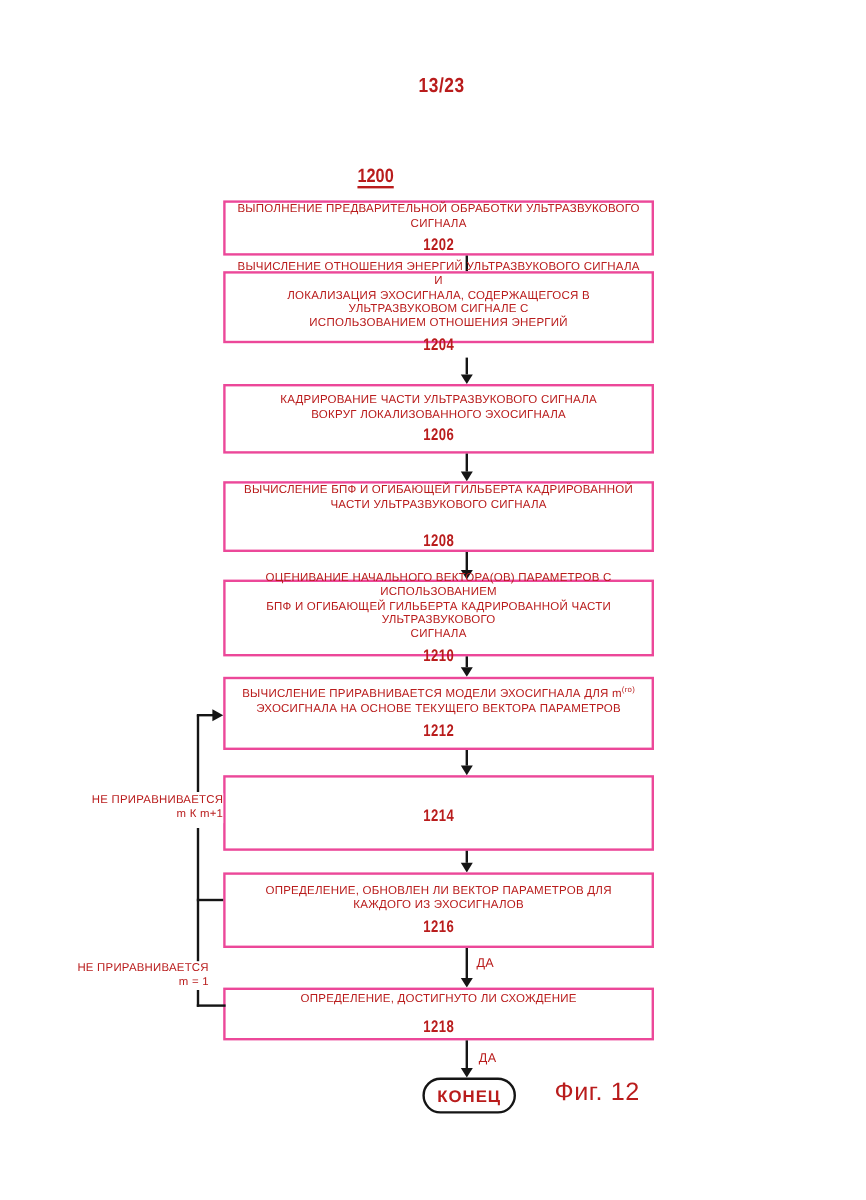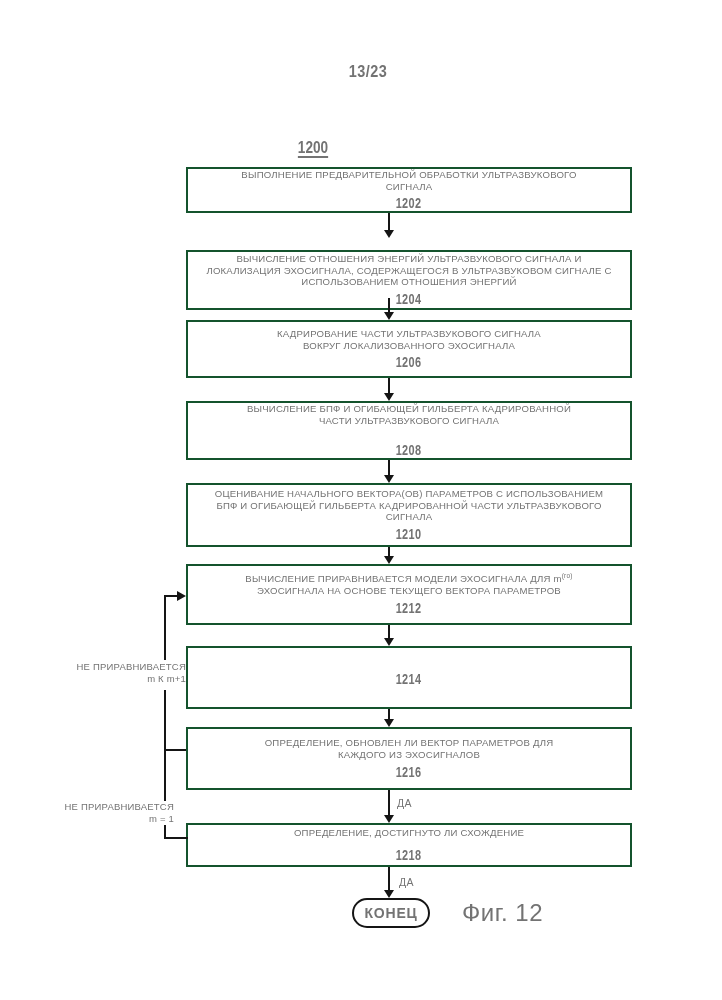--- a/index.html
+++ b/index.html
@@ -1,41 +1,41 @@
 <!DOCTYPE html>
 <html><head>
 <meta charset="utf-8">
 <style>
   html,body { margin:0; padding:0; background:#ffffff; }
   .page {
     position:relative; width:722px; height:1000px; background:#ffffff;
-    font-family:"Liberation Sans", sans-serif; color:#737373; overflow:hidden;
+    font-family:"Liberation Sans", sans-serif; color:#b91c1c; overflow:hidden;
   }
   
   .sheet-num {
     position:absolute; left:336px; top:62px; width:64px; text-align:center;
     font-size:17px; font-weight:700; transform:scaleX(0.85); letter-spacing:0.5px;
   }
   .diagram-num {
     position:absolute; left:283px; top:139px; width:60px; text-align:center;
     font-size:16px; font-weight:700; transform:scaleX(0.85);
     text-decoration:underline; text-underline-offset:3px; text-decoration-thickness:2px;
   }
   
   .fbox {
-    position:absolute; left:186px; width:446px; box-sizing:border-box;
-    border:2px solid #14532d; background:#fff;
+    position:absolute; left:186px; width:359px; box-sizing:border-box;
+    border:2px solid #ec4899; background:#fff;
     display:flex; flex-direction:column; align-items:center; justify-content:center;
     text-align:center; padding:2px 8px;
   }
   .ftext { white-space:pre-line; font-size:9.6px; line-height:1.22; letter-spacing:0.2px; }
   .ftext sup { font-size:6.5px; vertical-align:super; line-height:0; }
   .fnum { font-weight:700; font-size:14px; margin-top:3px; transform:scaleX(0.78); letter-spacing:0.5px; }
   .b1202 { top:167px; height:46px; }
-  .b1204 { top:250px; height:60px; }
+  .b1204 { top:226px; height:60px; }
   .b1206 { top:320px; height:58px; }
   .b1208 { top:401px; height:59px;gap:13px; }
   .b1210 { top:483px; height:64px; }
   .b1212 { top:564px; height:61px; }
   .b1214 { top:646px; height:63px; }
   .b1216 { top:727px; height:63px; }
   .b1218 { top:823px; height:44px;justify-content:space-between; }
   
   .vconn { position:absolute; left:388px; width:2px; background:#151515; }
   .vconn::after {
@@ -70,21 +70,21 @@
   }
   .ll1 { left:64px; top:661px; width:122px; }
   .ll2 { left:56px; top:801px; width:118px; }
   
   .terminal {
     position:absolute; left:352px; top:898px; width:78px; height:30px;
     box-sizing:border-box; border:2px solid #151515; border-radius:16px;
     display:flex; align-items:center; justify-content:center;
     font-size:14px; font-weight:700; letter-spacing:0.8px;
   }
-  .fig-label { position:absolute; left:462px; top:899px; font-size:24px; letter-spacing:0.5px; }
+  .fig-label { position:absolute; left:462px; top:899px; font-size:21px; letter-spacing:0.5px; }
 </style>
 </head>
 <body>
 
 <div class="page">
 
   <div class="sheet-num">13/23</div>
   <div class="diagram-num">1200</div>
 
   <div class="fbox b1202">

